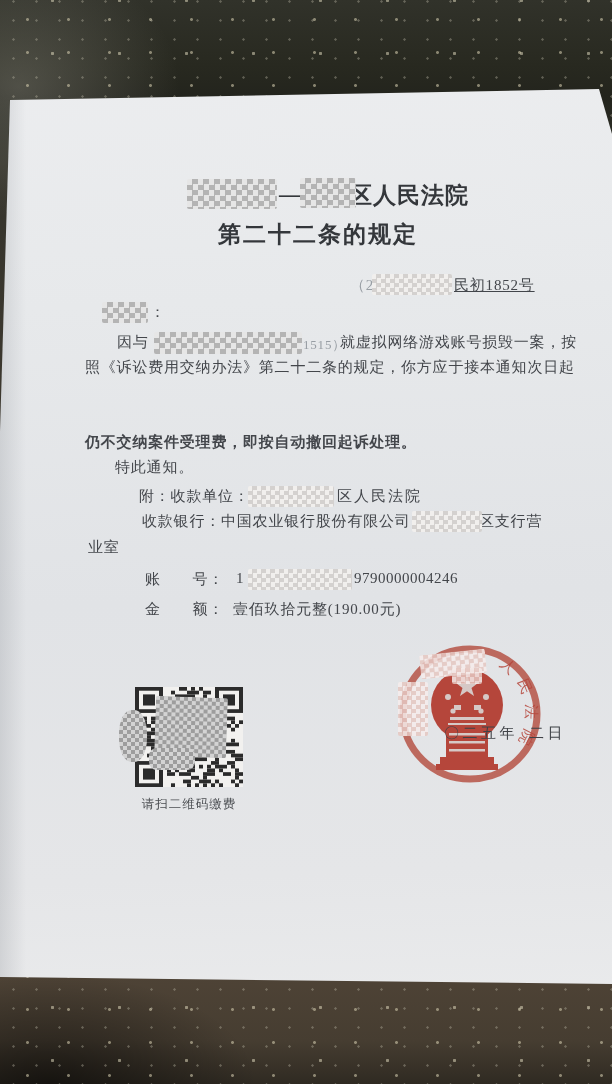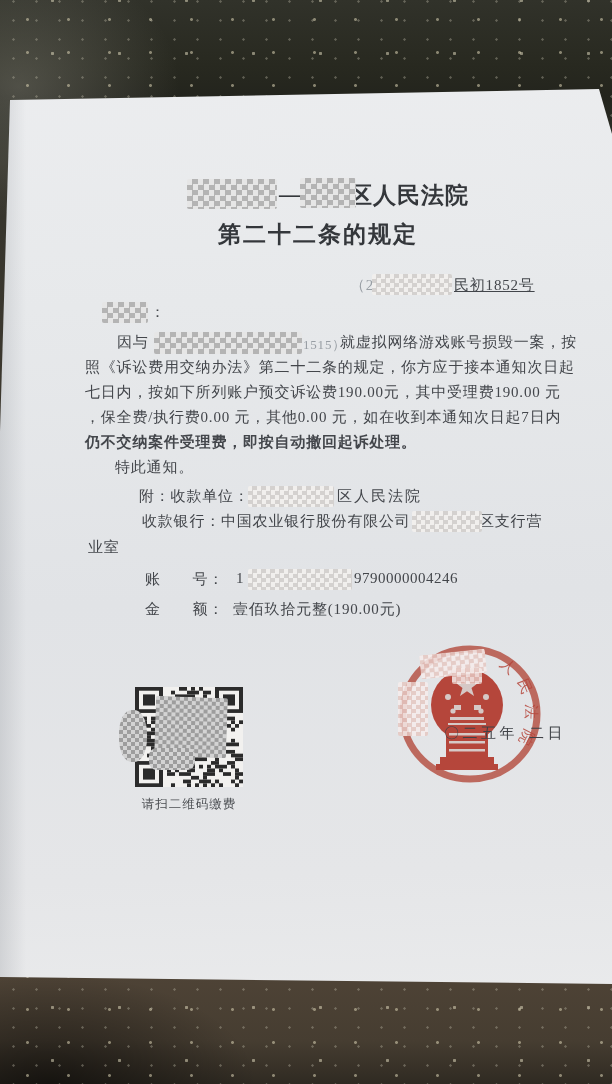--- a/index.html
+++ b/index.html
@@ -69,22 +69,20 @@
     <div class="txt" style="left:454px;top:276px;text-decoration:underline;">民初1852号</div>
 
     <div class="mz mz-mid" style="left:102px;top:302px;width:46px;height:21px;"></div>
     <div class="txt" style="left:150px;top:303px;">：</div>
 
     <div class="txt" style="left:117px;top:333px;">因与</div>
     <div class="mz mz-mid" style="left:154px;top:332px;width:148px;height:22px;"></div>
     <div class="txt faint small" style="left:303px;top:336px;">1515）</div>
     <div class="txt" style="left:340px;top:333px;">就虚拟网络游戏账号损毁一案，按</div>
     <div class="txt" style="left:85px;top:358px;">照《诉讼费用交纳办法》第二十二条的规定，你方应于接本通知次日起</div>
-    <div class="txt" style="left:85px;top:383px;">七日内，按如下所列账户预交诉讼费190.00元，其中受理费190.00 元</div>
-    <div class="txt" style="left:85px;top:408px;">，保全费/执行费0.00 元，其他0.00 元，如在收到本通知次日起7日内</div>
     <div class="txt" style="left:85px;top:433px;font-weight:bold;">仍不交纳案件受理费，即按自动撤回起诉处理。</div>
     <div class="txt" style="left:115px;top:458px;">特此通知。</div>
 
     <div class="txt" style="left:115px;top:487px;margin-left:24px;">附：收款单位：</div>
     <div class="mz mz-light" style="left:248px;top:486px;width:86px;height:21px;"></div>
     <div class="txt" style="left:337px;top:487px;letter-spacing:2px;">区人民法院</div>
 
     <div class="txt" style="left:142px;top:512px;">收款银行：中国农业银行股份有限公司</div>
     <div class="mz mz-light" style="left:412px;top:511px;width:70px;height:21px;"></div>
     <div class="txt faint" style="left:468px;top:512px;">’</div>

